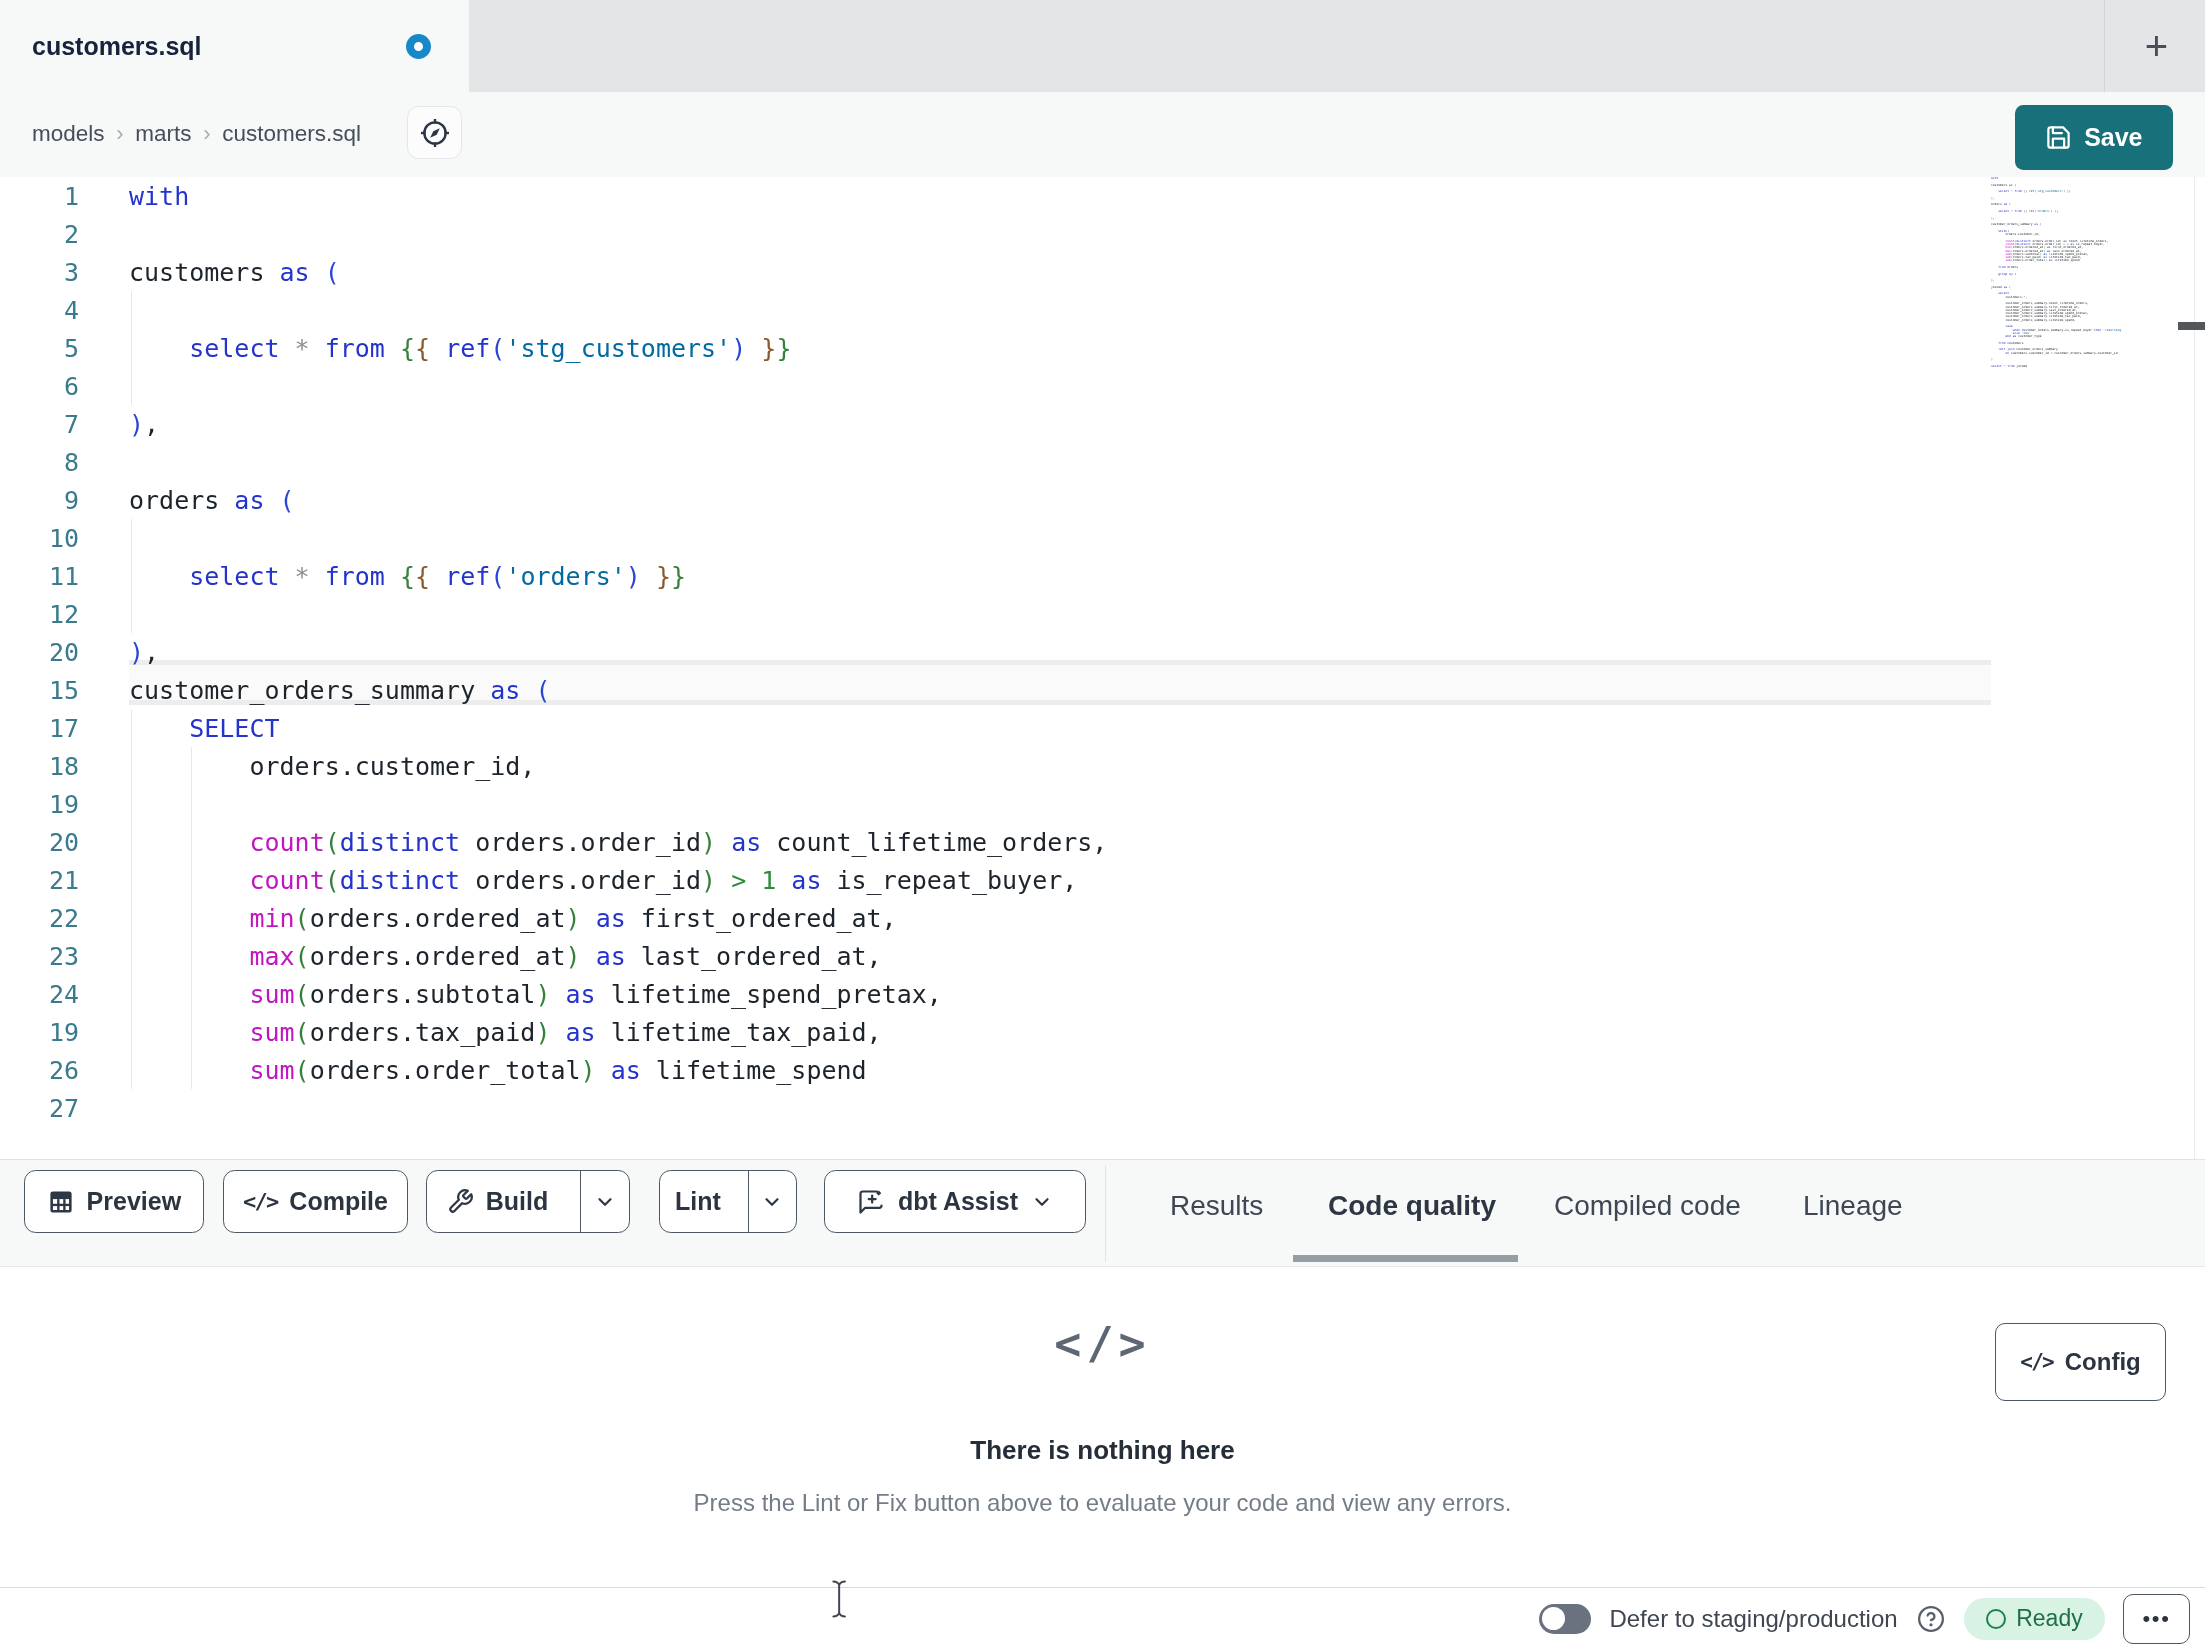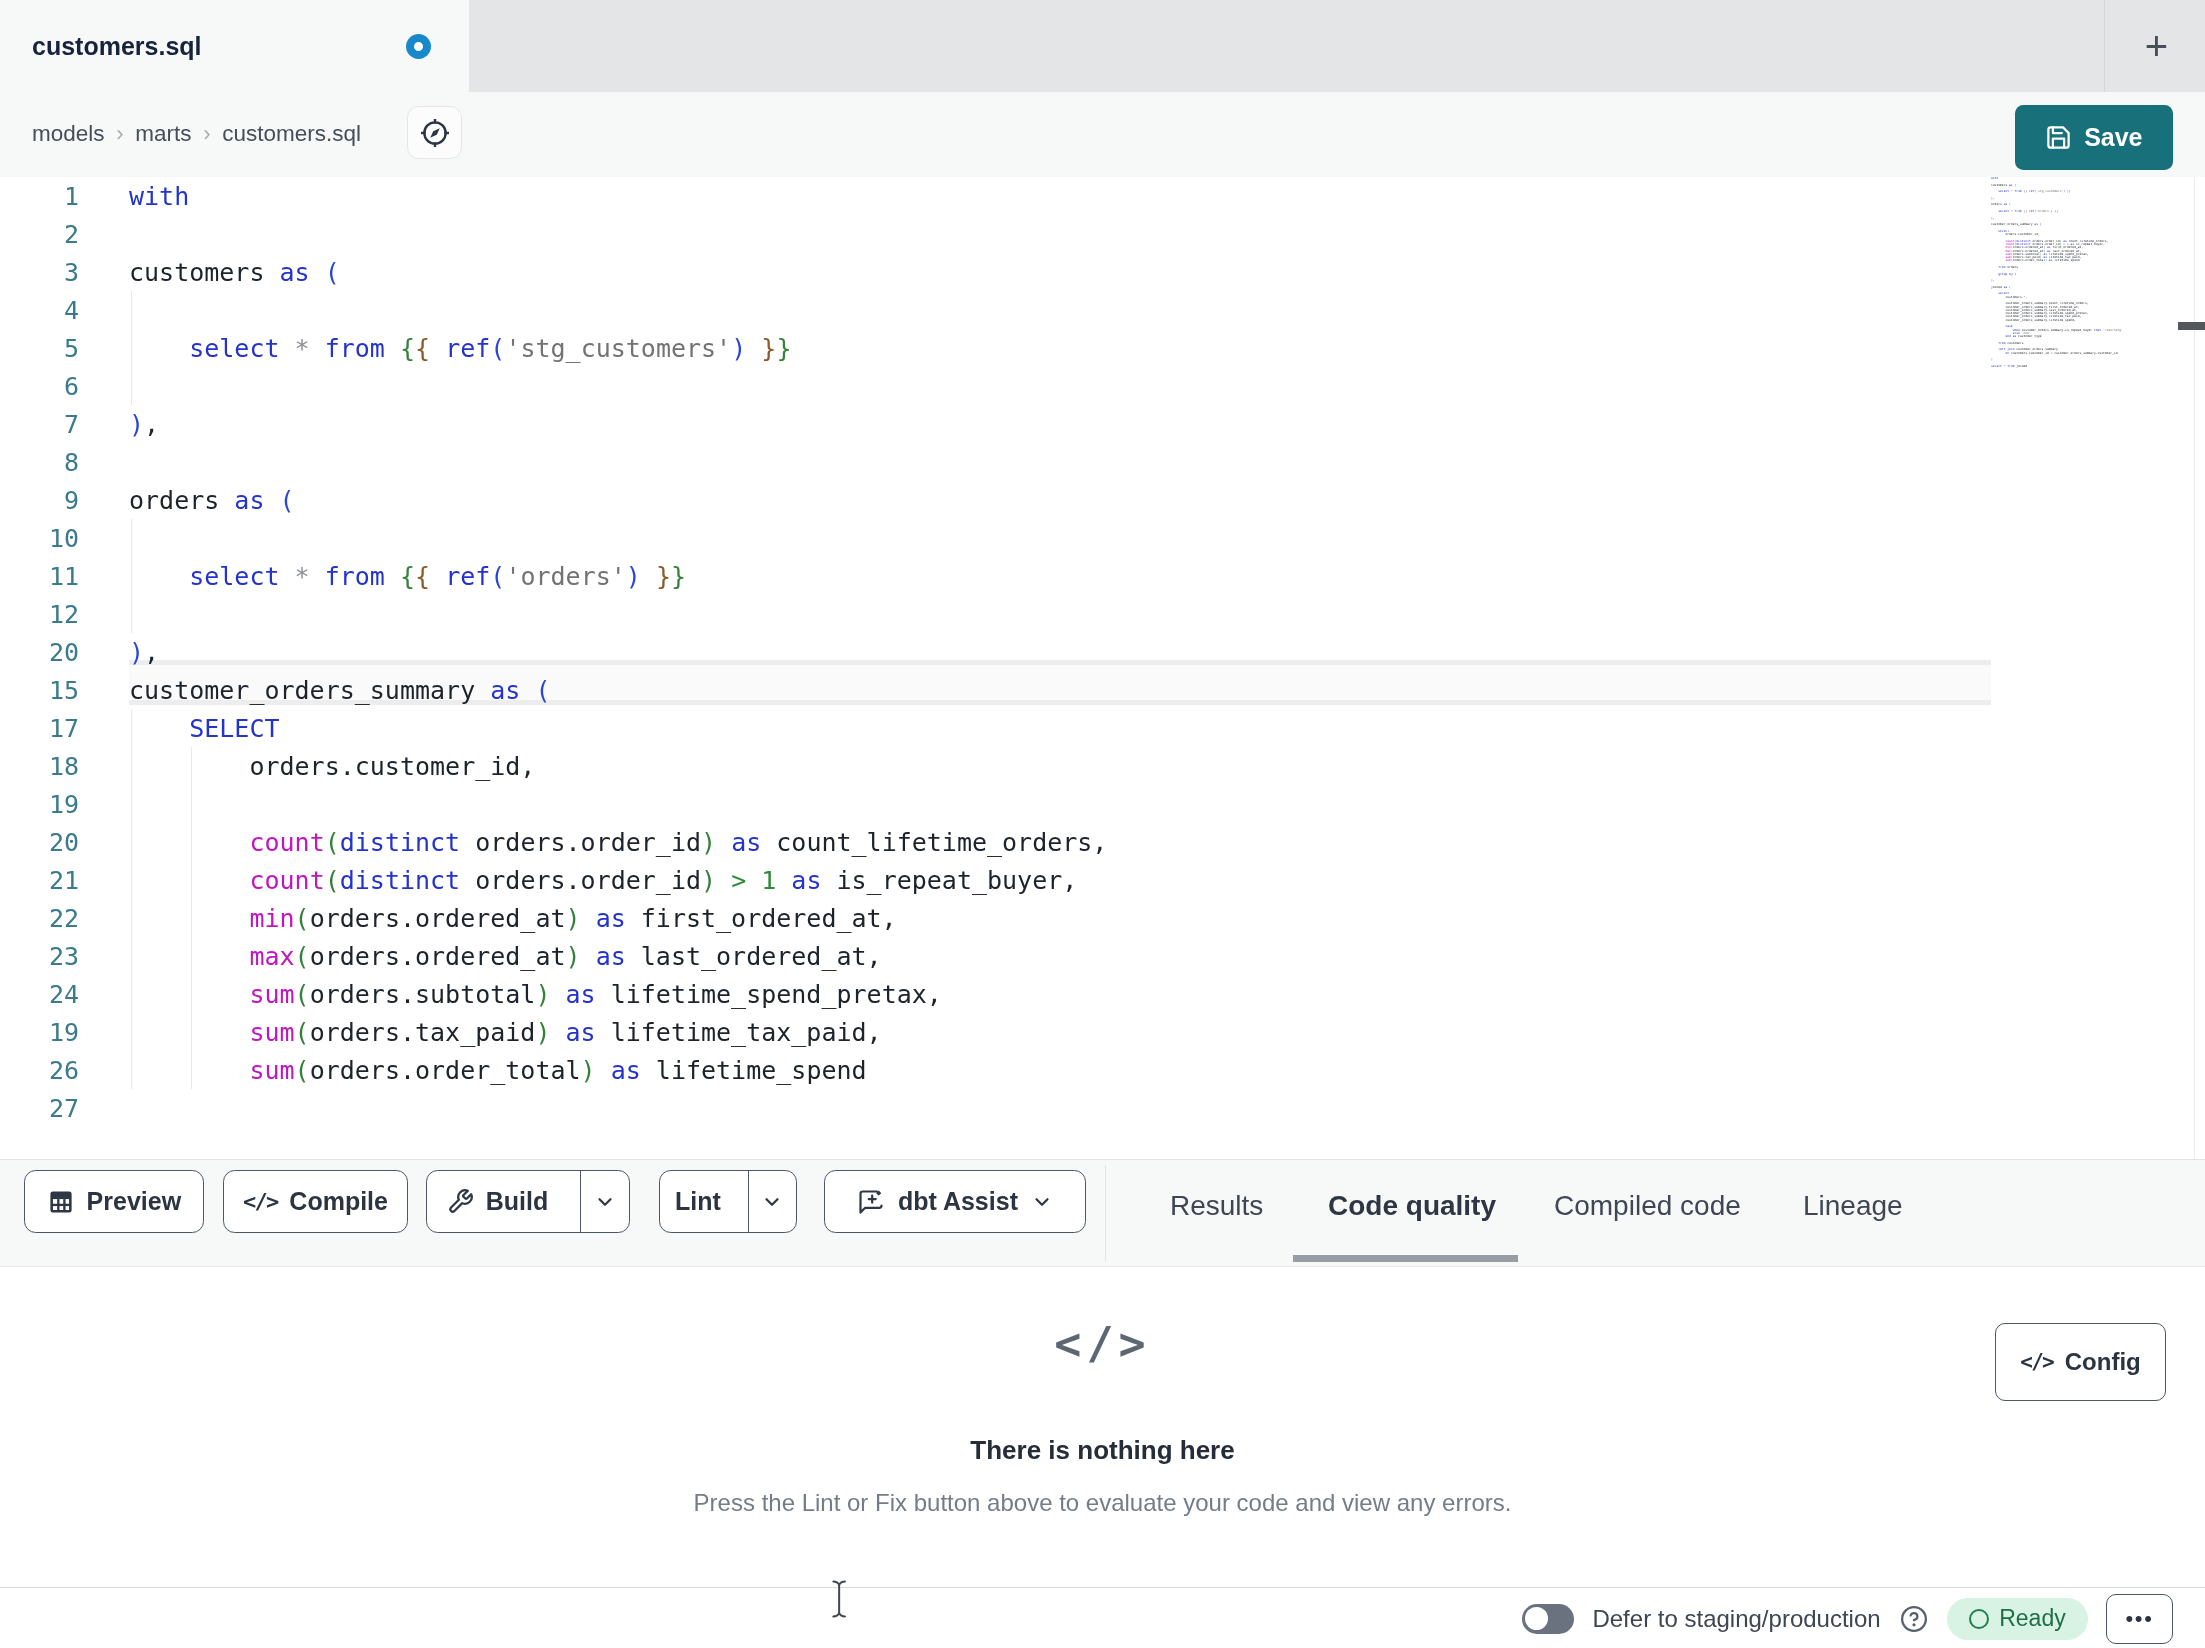--- a/index.html
+++ b/index.html
@@ -33,21 +33,21 @@
                background:#fafafa;border-top:5px solid #ededee;border-bottom:5px solid #ededee;z-index:0;}
   #code-lines{position:relative;z-index:1;}
   .cl{position:relative;display:flex;height:38px;align-items:center;
       font-family:"DejaVu Sans Mono",monospace;font-size:25px;}
   .ln{flex:0 0 79px;width:79px;text-align:right;color:#3a7a8d;}
   .cl.active .ln{color:#24425e;}
   .ct{white-space:pre;padding-left:50px;}
   .guide{position:absolute;top:0;bottom:0;width:0.8px;background:#e7e9eb;}
   .guide.g0{left:131px}.guide.g1{left:191px}
 
-  .kw{color:#2333cc}.fn{color:#c016c0}.str{color:#737373}.pl{color:#1d232b}
+  .kw{color:#2333cc}.fn{color:#c016c0}.str{color:#0369a1}.pl{color:#1d232b}
   .pb{color:#2a46d4}.pg{color:#35813b}.jg{color:#35813b}.jb{color:#8a5a2e}
   .op{color:#8a9096}.num{color:#2e8b3a}
 
   .minimap{position:absolute;left:1991px;top:0;width:187px;height:982px;background:#fff;z-index:2;overflow:hidden;}
   .ml{height:3.3px;font-family:"DejaVu Sans Mono",monospace;font-size:3px;line-height:3.3px;white-space:pre;overflow:hidden;}
   .scroll-track{position:absolute;left:2194px;top:0;width:0.8px;height:982px;background:#ebebeb;z-index:2;}
   .scroll-thumb{position:absolute;left:2178px;top:145px;width:27.5px;height:8.3px;background:#53575c;z-index:3;}
 
   
   .strip{position:absolute;left:0;top:1159px;width:2205px;height:108px;background:#f7f8f8;box-sizing:border-box;
@@ -71,21 +71,21 @@
              justify-content:center;gap:11.7px;font-size:24px;font-weight:600;color:#2b3440;
              font-family:"Liberation Sans",sans-serif;cursor:pointer;}
   .empty-icon{position:absolute;left:0;top:50px;width:100%;text-align:center;
               font-family:"DejaVu Sans Mono",monospace;font-size:45px;font-weight:600;color:#5d6673;letter-spacing:5px;}
   .empty-title{position:absolute;left:0;top:168px;width:100%;text-align:center;font-size:26px;font-weight:700;color:#242d38;}
   .empty-sub{position:absolute;left:0;top:222px;width:100%;text-align:center;font-size:24px;color:#747d87;}
 
   
   .statusbar{position:absolute;left:0;top:1587px;width:2205px;height:62px;background:#fff;box-sizing:border-box;
              border-top:0.8px solid #d9dadc;display:flex;align-items:center;justify-content:flex-end;
-             padding-right:32px;gap:18.3px;}
+             padding-right:15px;gap:18.3px;}
   .toggle{position:relative;width:52px;height:30px;border-radius:15px;background:#6a7280;cursor:pointer;flex:0 0 auto;}
   .toggle .knob{position:absolute;left:3.3px;top:3.3px;width:23px;height:23px;border-radius:50%;background:#fff;}
   .defer-label{font-size:24px;color:#3d4651;}
   .helpicon{display:flex;align-items:center;cursor:pointer;}
   .ready-pill{display:flex;align-items:center;gap:10px;background:#d8f3e3;border-radius:22px;
               padding:7.5px 22px;cursor:default;}
   .ready-circle{width:20px;height:20px;box-sizing:border-box;border:2.5px solid #1f8050;border-radius:50%;}
   .ready-label{font-size:23px;font-weight:500;color:#1e6f49;}
   .menubtn{width:67px;height:50px;box-sizing:border-box;border:1.7px solid #4d5663;border-radius:10px;background:#fff;
            font-size:22px;letter-spacing:1.7px;color:#2b3440;display:flex;align-items:center;justify-content:center;cursor:pointer;}

